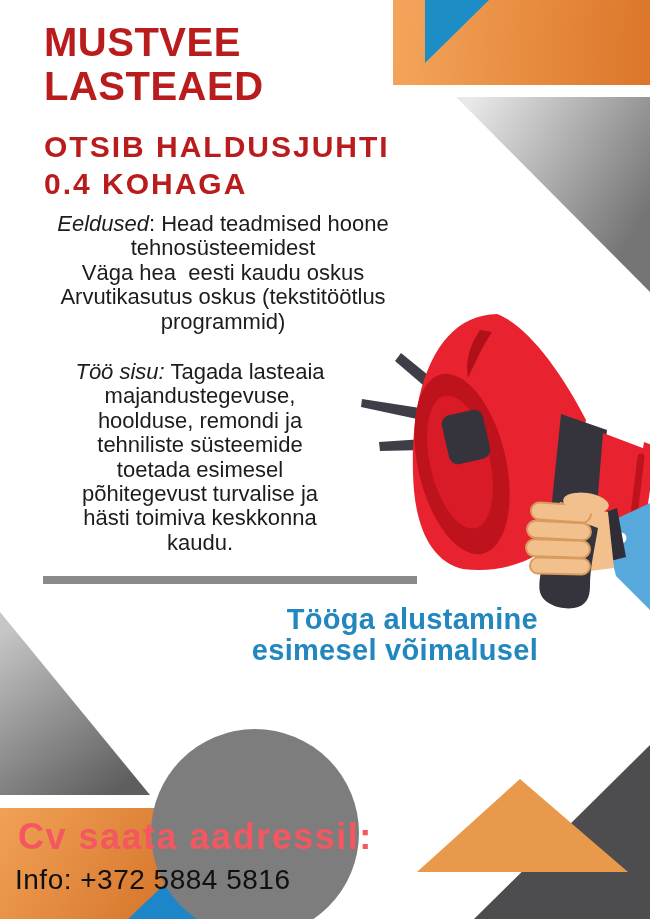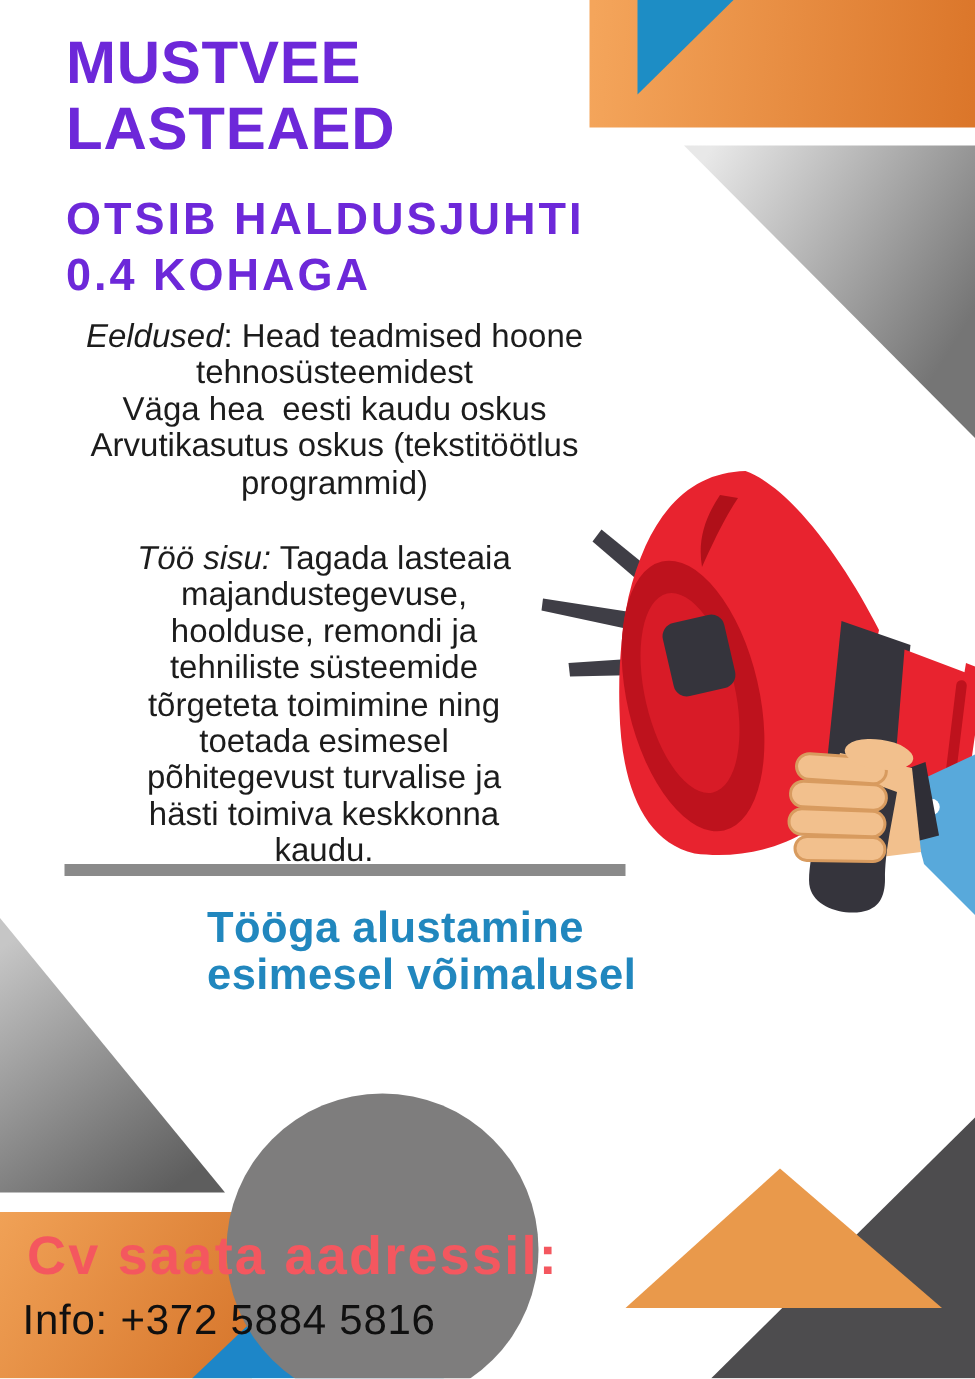--- a/index.html
+++ b/index.html
@@ -3,31 +3,31 @@
 <meta charset="utf-8">
 <style>
   html,body{margin:0;padding:0;background:#ffffff;}
   .poster{
     position:relative;width:650px;height:919px;background:#ffffff;overflow:hidden;
     font-family:"Liberation Sans","DejaVu Sans",sans-serif;
   }
   svg.bg{position:absolute;left:0;top:0;z-index:0;}
   svg.mega{position:absolute;left:0;top:0;z-index:1;pointer-events:none;}
   .txt{position:absolute;z-index:2;}
-  .title{left:44px;top:20px;color:#6d28d9;font-weight:800;}
+  .title{left:44px;top:20px;color:#b91c1c;font-weight:800;}
   .title .big{font-size:40px;line-height:44px;letter-spacing:.5px;}
   .title .subtitle{margin-top:20px;}
   .title .small{font-size:30px;line-height:37px;letter-spacing:2px;}
   .para{color:#1c1c1c;font-size:22px;line-height:24.4px;text-align:center;font-weight:400;}
   .para .line{white-space:pre-wrap;}
   .para1{left:8px;top:212px;width:430px;}
-  .para2{left:36px;top:360px;width:360px;}
+  .para2{left:20px;top:360px;width:360px;}
   .lbl{font-weight:400;font-style:italic;}
   .divider{left:43px;top:576px;width:374px;height:8px;background:#8a8a8a;}
-  .start{left:138px;top:604px;width:400px;text-align:left;color:#2187be;
+  .start{left:138px;top:604px;width:400px;text-align:right;color:#2187be;
          font-weight:800;font-size:29px;line-height:31px;letter-spacing:.3px;}
   .cv{left:18px;top:739px;color:#f4575f;font-weight:800;font-size:36px;line-height:39px;letter-spacing:1.5px;white-space:pre-wrap;}
   .info{left:15px;top:864px;font-size:28px;line-height:32px;color:#101010;letter-spacing:.5px;font-weight:400;}
 </style>
 </head>
 <body>
 
 <div class="poster">
 
   <svg class="bg" width="650" height="919" viewBox="0 0 650 919">
@@ -104,21 +104,20 @@
     <div class="line">Väga hea  eesti kaudu oskus</div>
     <div class="line">Arvutikasutus oskus (tekstitöötlus</div>
     <div class="line">programmid)</div>
   </section>
 
   <section class="txt para para2">
     <div class="line"><span class="lbl">Töö sisu:</span><span> Tagada lasteaia</span></div>
     <div class="line">majandustegevuse,</div>
     <div class="line">hoolduse, remondi ja</div>
     <div class="line">tehniliste süsteemide</div>
-    <div class="line">tõrgeteta toimimine ning</div>
     <div class="line">toetada esimesel</div>
     <div class="line">põhitegevust turvalise ja</div>
     <div class="line">hästi toimiva keskkonna</div>
     <div class="line">kaudu.</div>
   </section>
 
   <div class="txt divider"></div>
 
   <section class="txt start">
     <div>Tööga alustamine</div>

